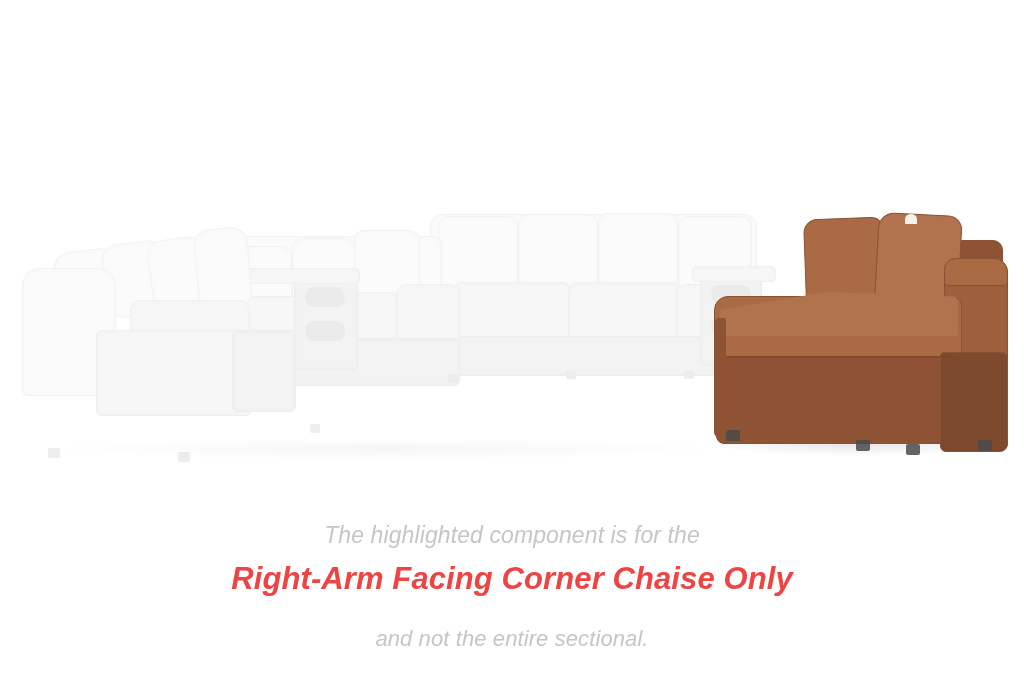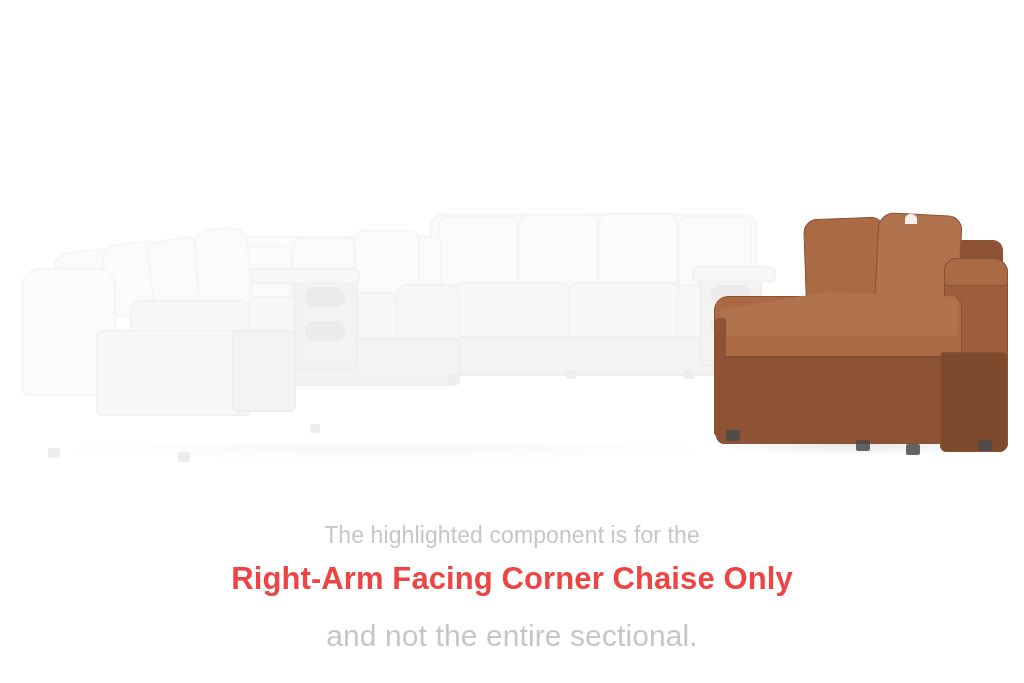--- a/index.html
+++ b/index.html
@@ -44,30 +44,31 @@
   }
 
   
   .foot{position:absolute;background:#4a4a4a;border-radius:2px;opacity:.85;}
   .foot.ghostfoot{background:#ededed;opacity:1;}
 
   
   #caption{
     position:absolute;left:0;top:520px;width:1024px;
     text-align:center;
+    font-style:italic;
   }
   .cap-light{
     color:#c6c6c6;font-size:23px;font-weight:400;
     letter-spacing:.1px;line-height:1.35;
   }
   .cap-strong{
     color:#ef4444;font-size:31px;font-weight:700;
     letter-spacing:.1px;line-height:1.42;margin-top:6px;
   }
-  .cap-light.last{margin-top:15px;font-size:30px;}
+  .cap-light.last{margin-top:23px;font-size:22px;}
 </style>
 </head>
 <body>
 
 <div id="stage">
 
   <div id="scene">
 
     <div>
 

